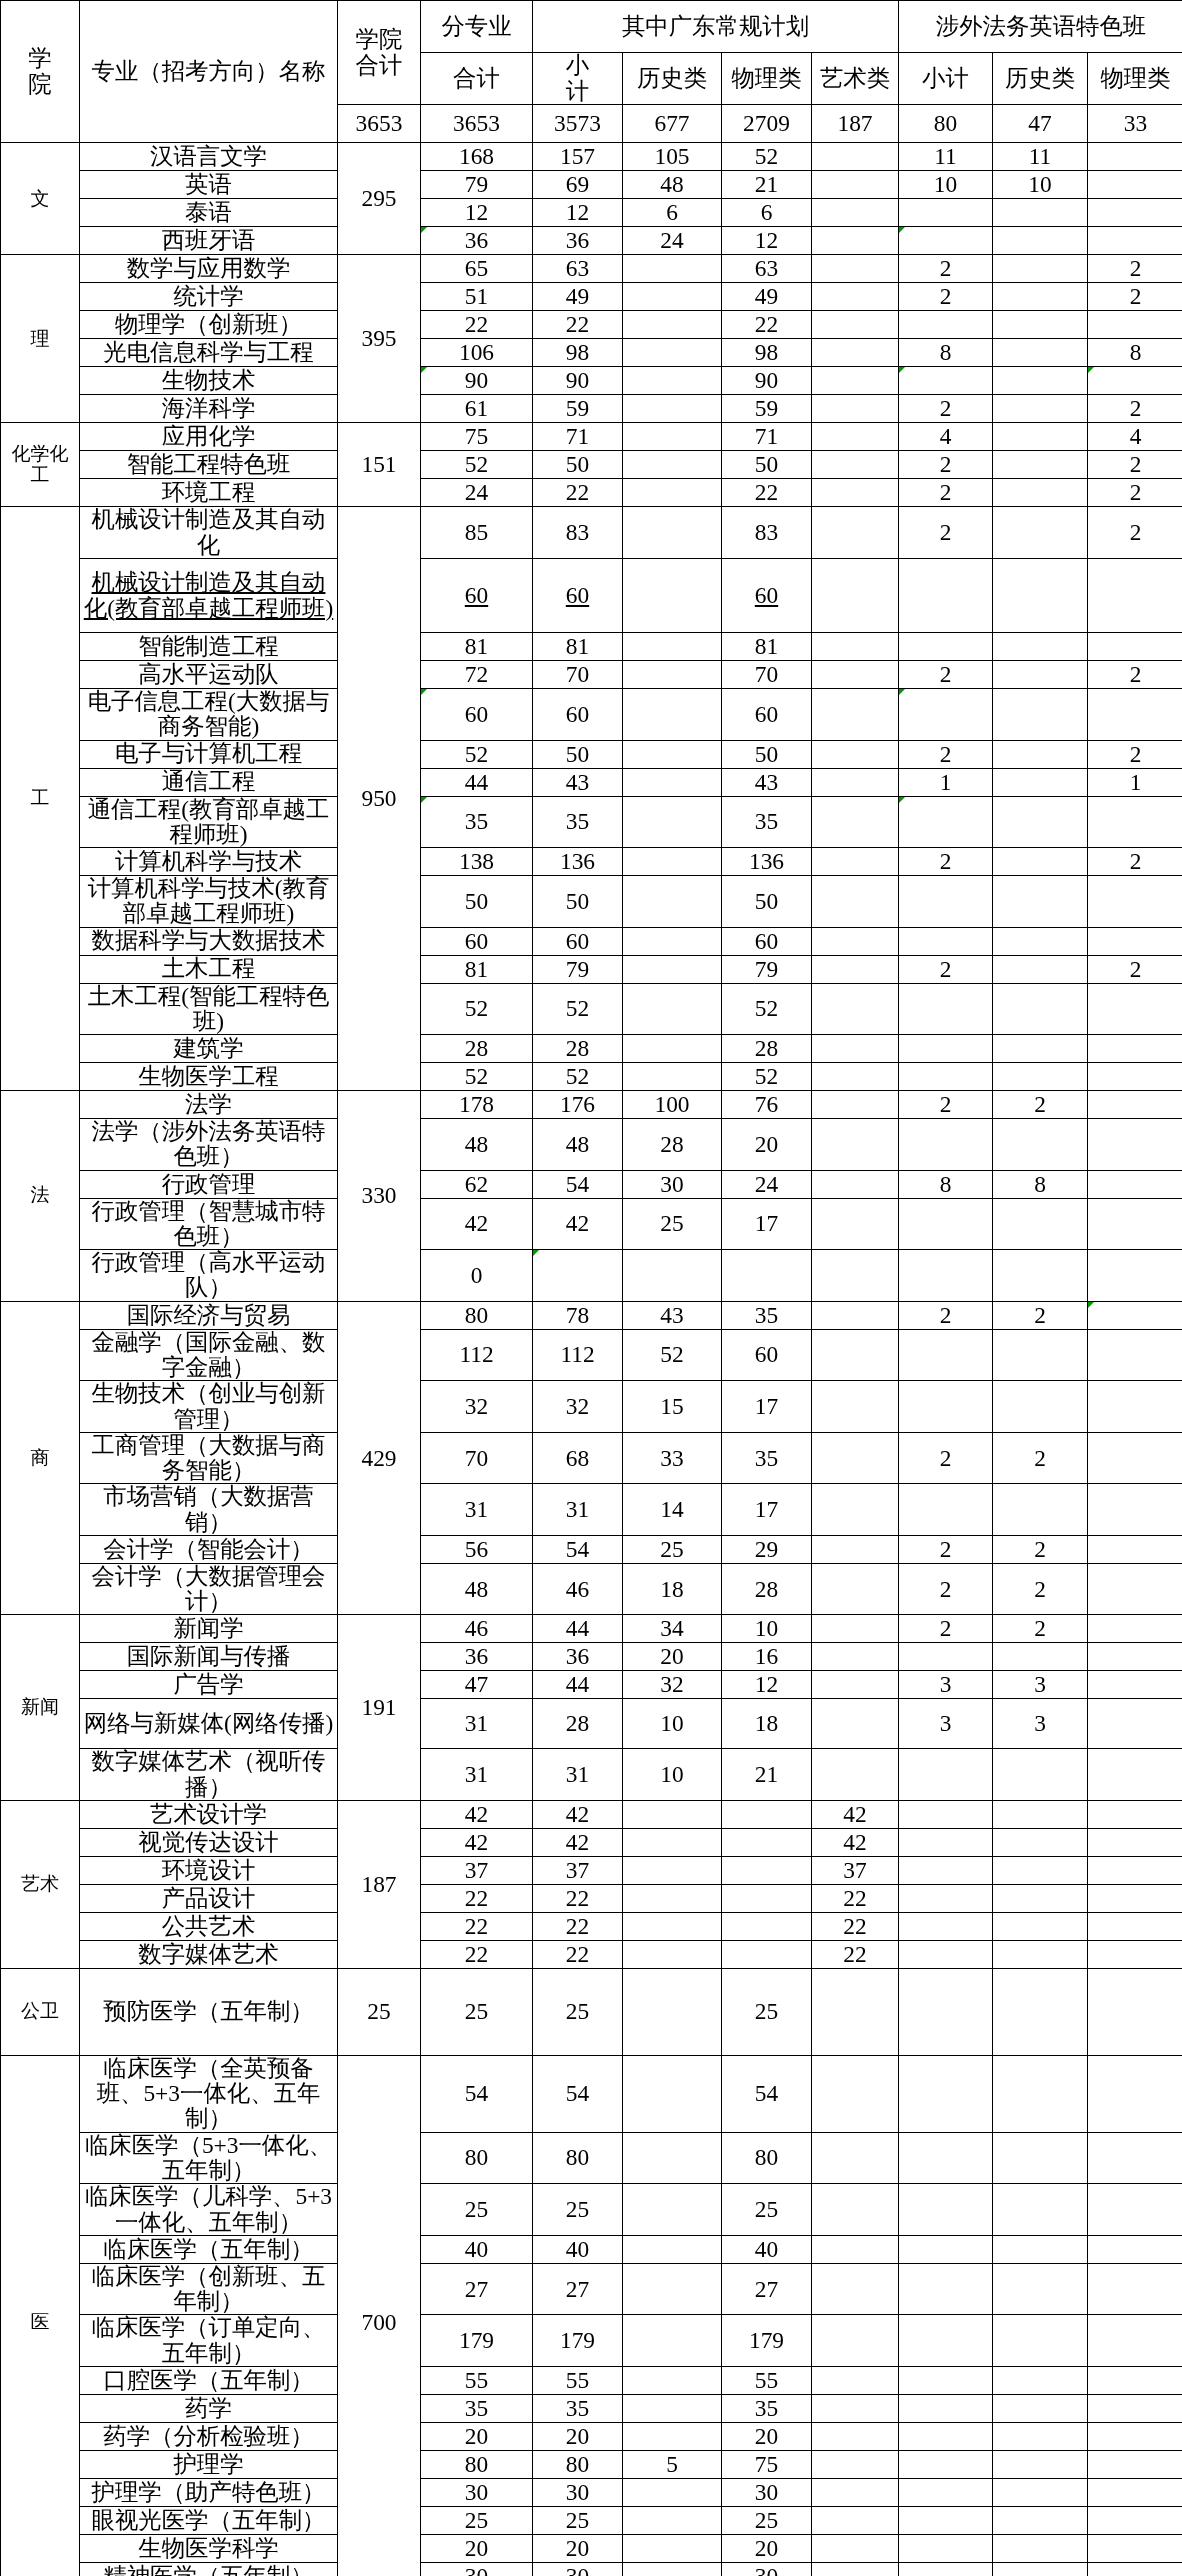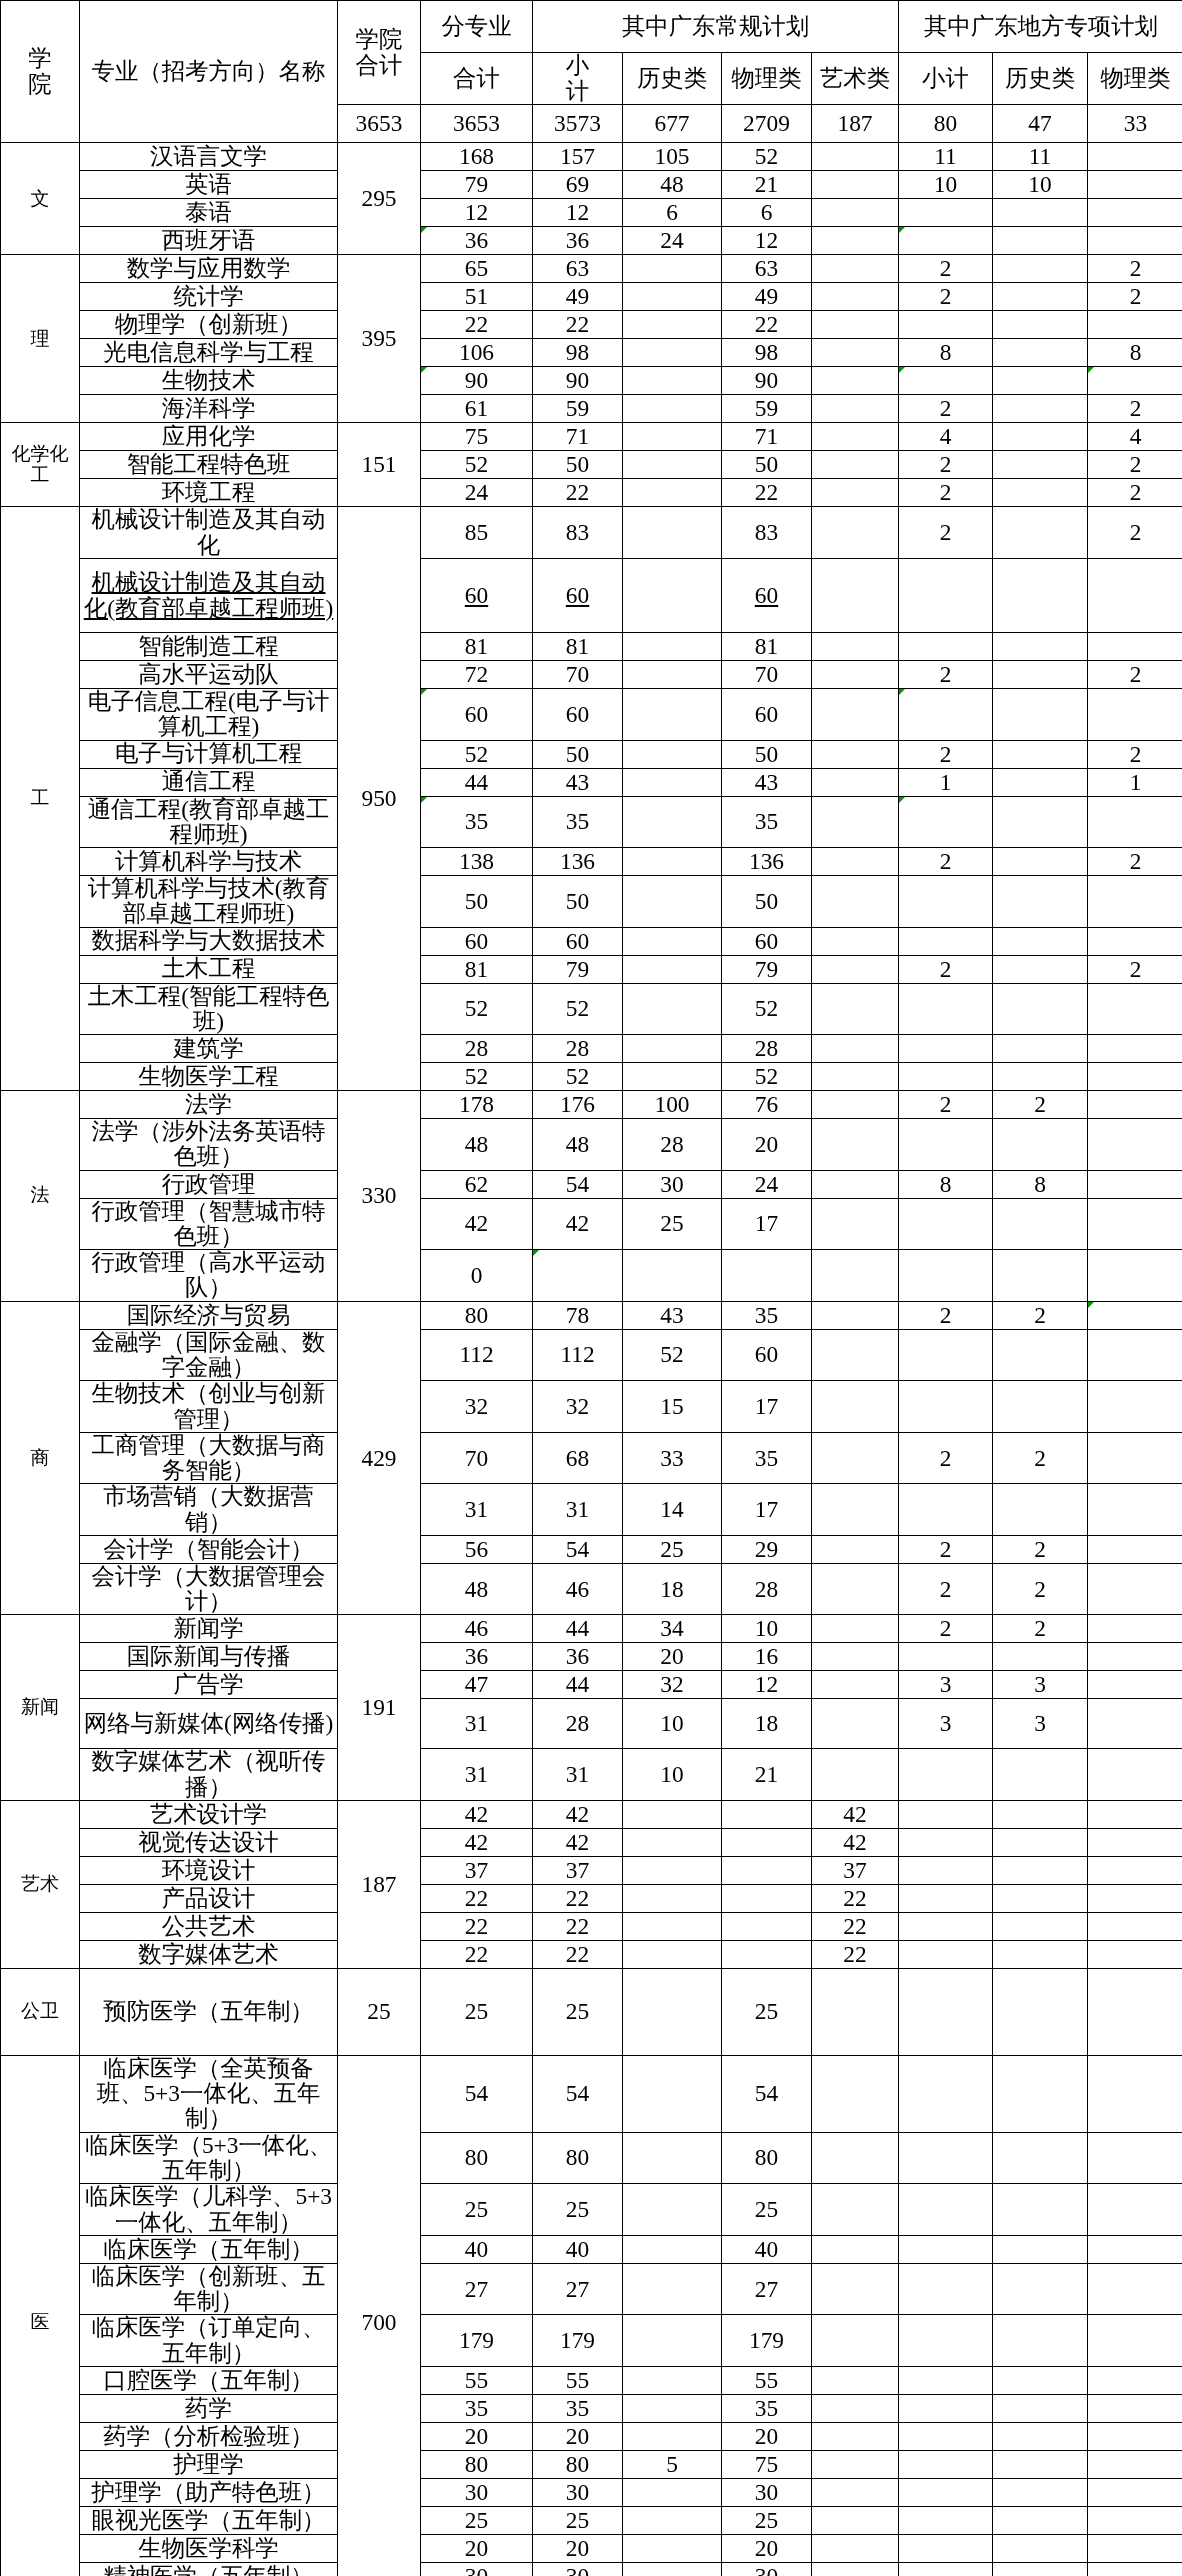--- a/index.html
+++ b/index.html
@@ -44,21 +44,21 @@
   </colgroup>
   <thead>
     <tr class="hrow1">
       <th rowspan="3" class="stack">学
 院</th>
       <th rowspan="3">专业（招考方向）名称</th>
       <th rowspan="2" class="stack">学院
 合计</th>
       <th>分专业</th>
       <th colspan="4">其中广东常规计划</th>
-      <th colspan="3">其中广东地方专项计划</th>
+      <th colspan="3">涉外法务英语特色班</th>
     </tr>
     <tr class="hrow2">
       <th>合计</th>
       <th class="stack">小
 计</th>
       <th>历史类</th>
       <th>物理类</th>
       <th>艺术类</th>
       <th>小计</th>
       <th>历史类</th>
@@ -266,21 +266,21 @@
         <td class="num">72</td>
         <td class="num">70</td>
         <td class="num"></td>
         <td class="num">70</td>
         <td class="num"></td>
         <td class="num">2</td>
         <td class="num"></td>
         <td class="num">2</td>
       </tr>
       <tr class="h2">
-        <td class="major">电子信息工程(电子与计算机工程)</td>
+        <td class="major">电子信息工程(大数据与商务智能)</td>
         <td class="num flag">60</td>
         <td class="num">60</td>
         <td class="num"></td>
         <td class="num">60</td>
         <td class="num"></td>
         <td class="num flag"></td>
         <td class="num"></td>
         <td class="num"></td>
       </tr>
       <tr class="h1">

